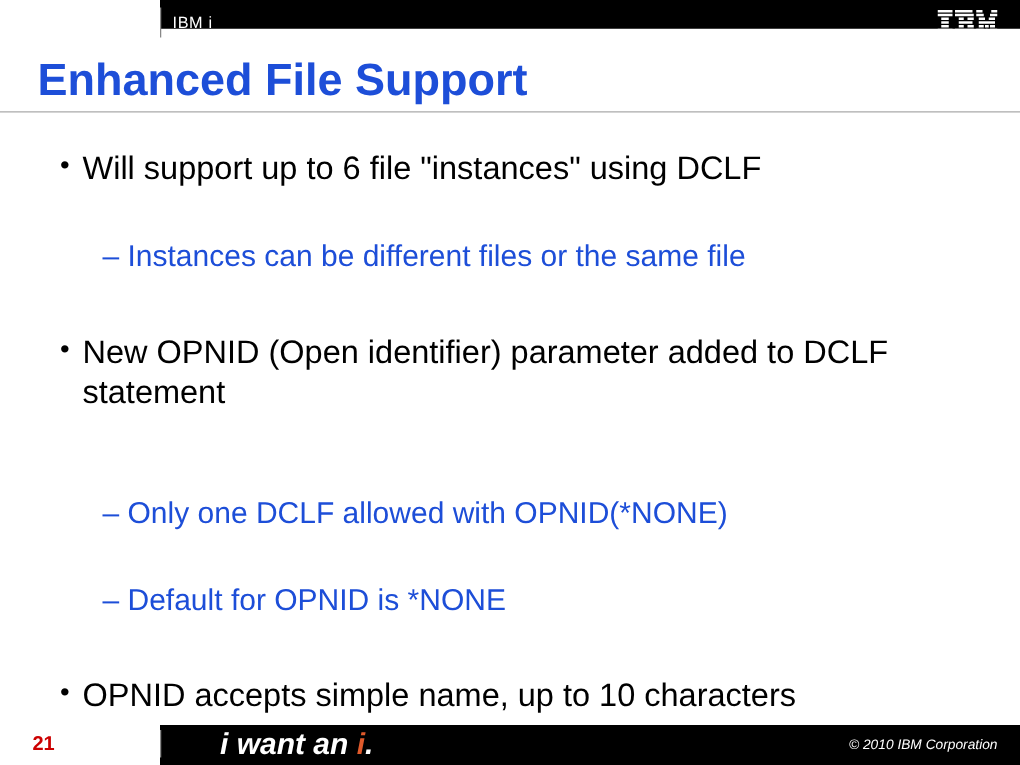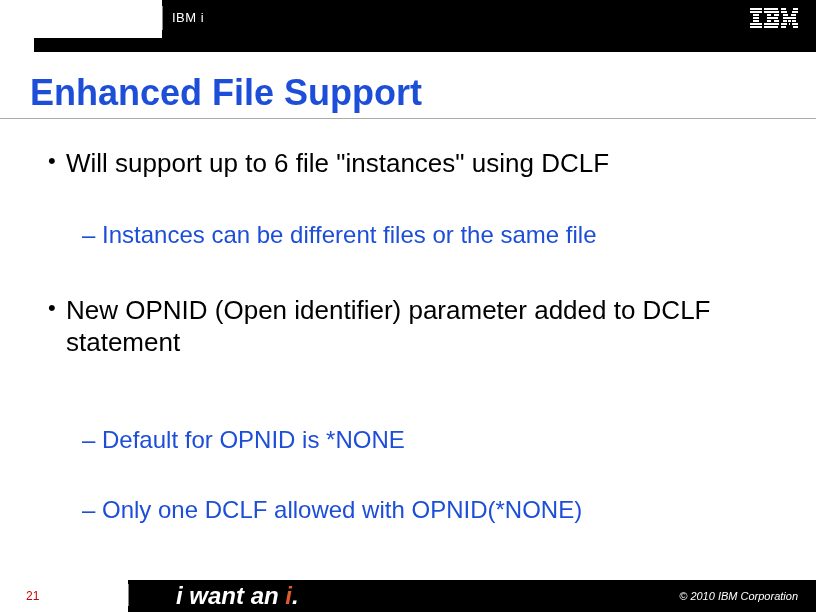--- a/index.html
+++ b/index.html
@@ -5,26 +5,25 @@
   * { margin: 0; padding: 0; box-sizing: border-box; }
   body {
     width: 816px;
     height: 612px;
     font-family: Arial, Helvetica, sans-serif;
     background: #fff;
     position: relative;
     overflow: hidden;
   }
   .header {
-    height: 52px;
+    height: 23px;
     background: #000;
     position: relative;
     display: flex;
     align-items: center;
-    margin-left: 34px;
   }
   .header-white-left {
     position: absolute;
     left: 0;
     top: 0;
     width: 128px;
     height: 38px;
     background: #fff;
   }
   .header-divider {
@@ -112,22 +111,22 @@
     left: 0;
     bottom: 0;
     width: 128px;
     height: 32px;
     background: #fff;
     display: flex;
     align-items: center;
   }
   .footer-number {
     color: #c00;
-    font-weight: normal;
-    font-size: 12px;
+    font-weight: bold;
+    font-size: 16px;
     padding-left: 26px;
   }
   .footer-divider {
     position: absolute;
     left: 128px;
     top: 4px;
     width: 1px;
     height: 22px;
     background: #888;
   }
@@ -200,23 +199,24 @@
 
 <div class="title">Enhanced File Support</div>
 <div class="title-underline"></div>
 
 <div class="content">
   <div class="bullet-l1">Will support up to 6 file "instances" using DCLF</div>
   <div class="bullet-l2">Instances can be different files or the same file</div>
   <div class="gap-lg"></div>
   <div class="bullet-l1">New OPNID (Open identifier) parameter added to DCLF statement</div>
   <div class="gap-md"></div>
+  <div class="bullet-l2">Only one DCLF allowed with OPNID(*NONE)</div>
   <div class="bullet-l2">Default for OPNID is *NONE</div>
-  <div class="bullet-l2">Only one DCLF allowed with OPNID(*NONE)</div>
   <div class="gap-lg"></div>
+  <div class="bullet-l1">OPNID accepts simple name, up to 10 characters</div>
 </div>
 
 <div class="footer">
   <div class="footer-white-left">
     <span class="footer-number">21</span>
   </div>
   <div class="footer-divider"></div>
   <div class="footer-tagline">
     <span>i want an </span><span class="accent">i</span><span>.</span>
   </div>

